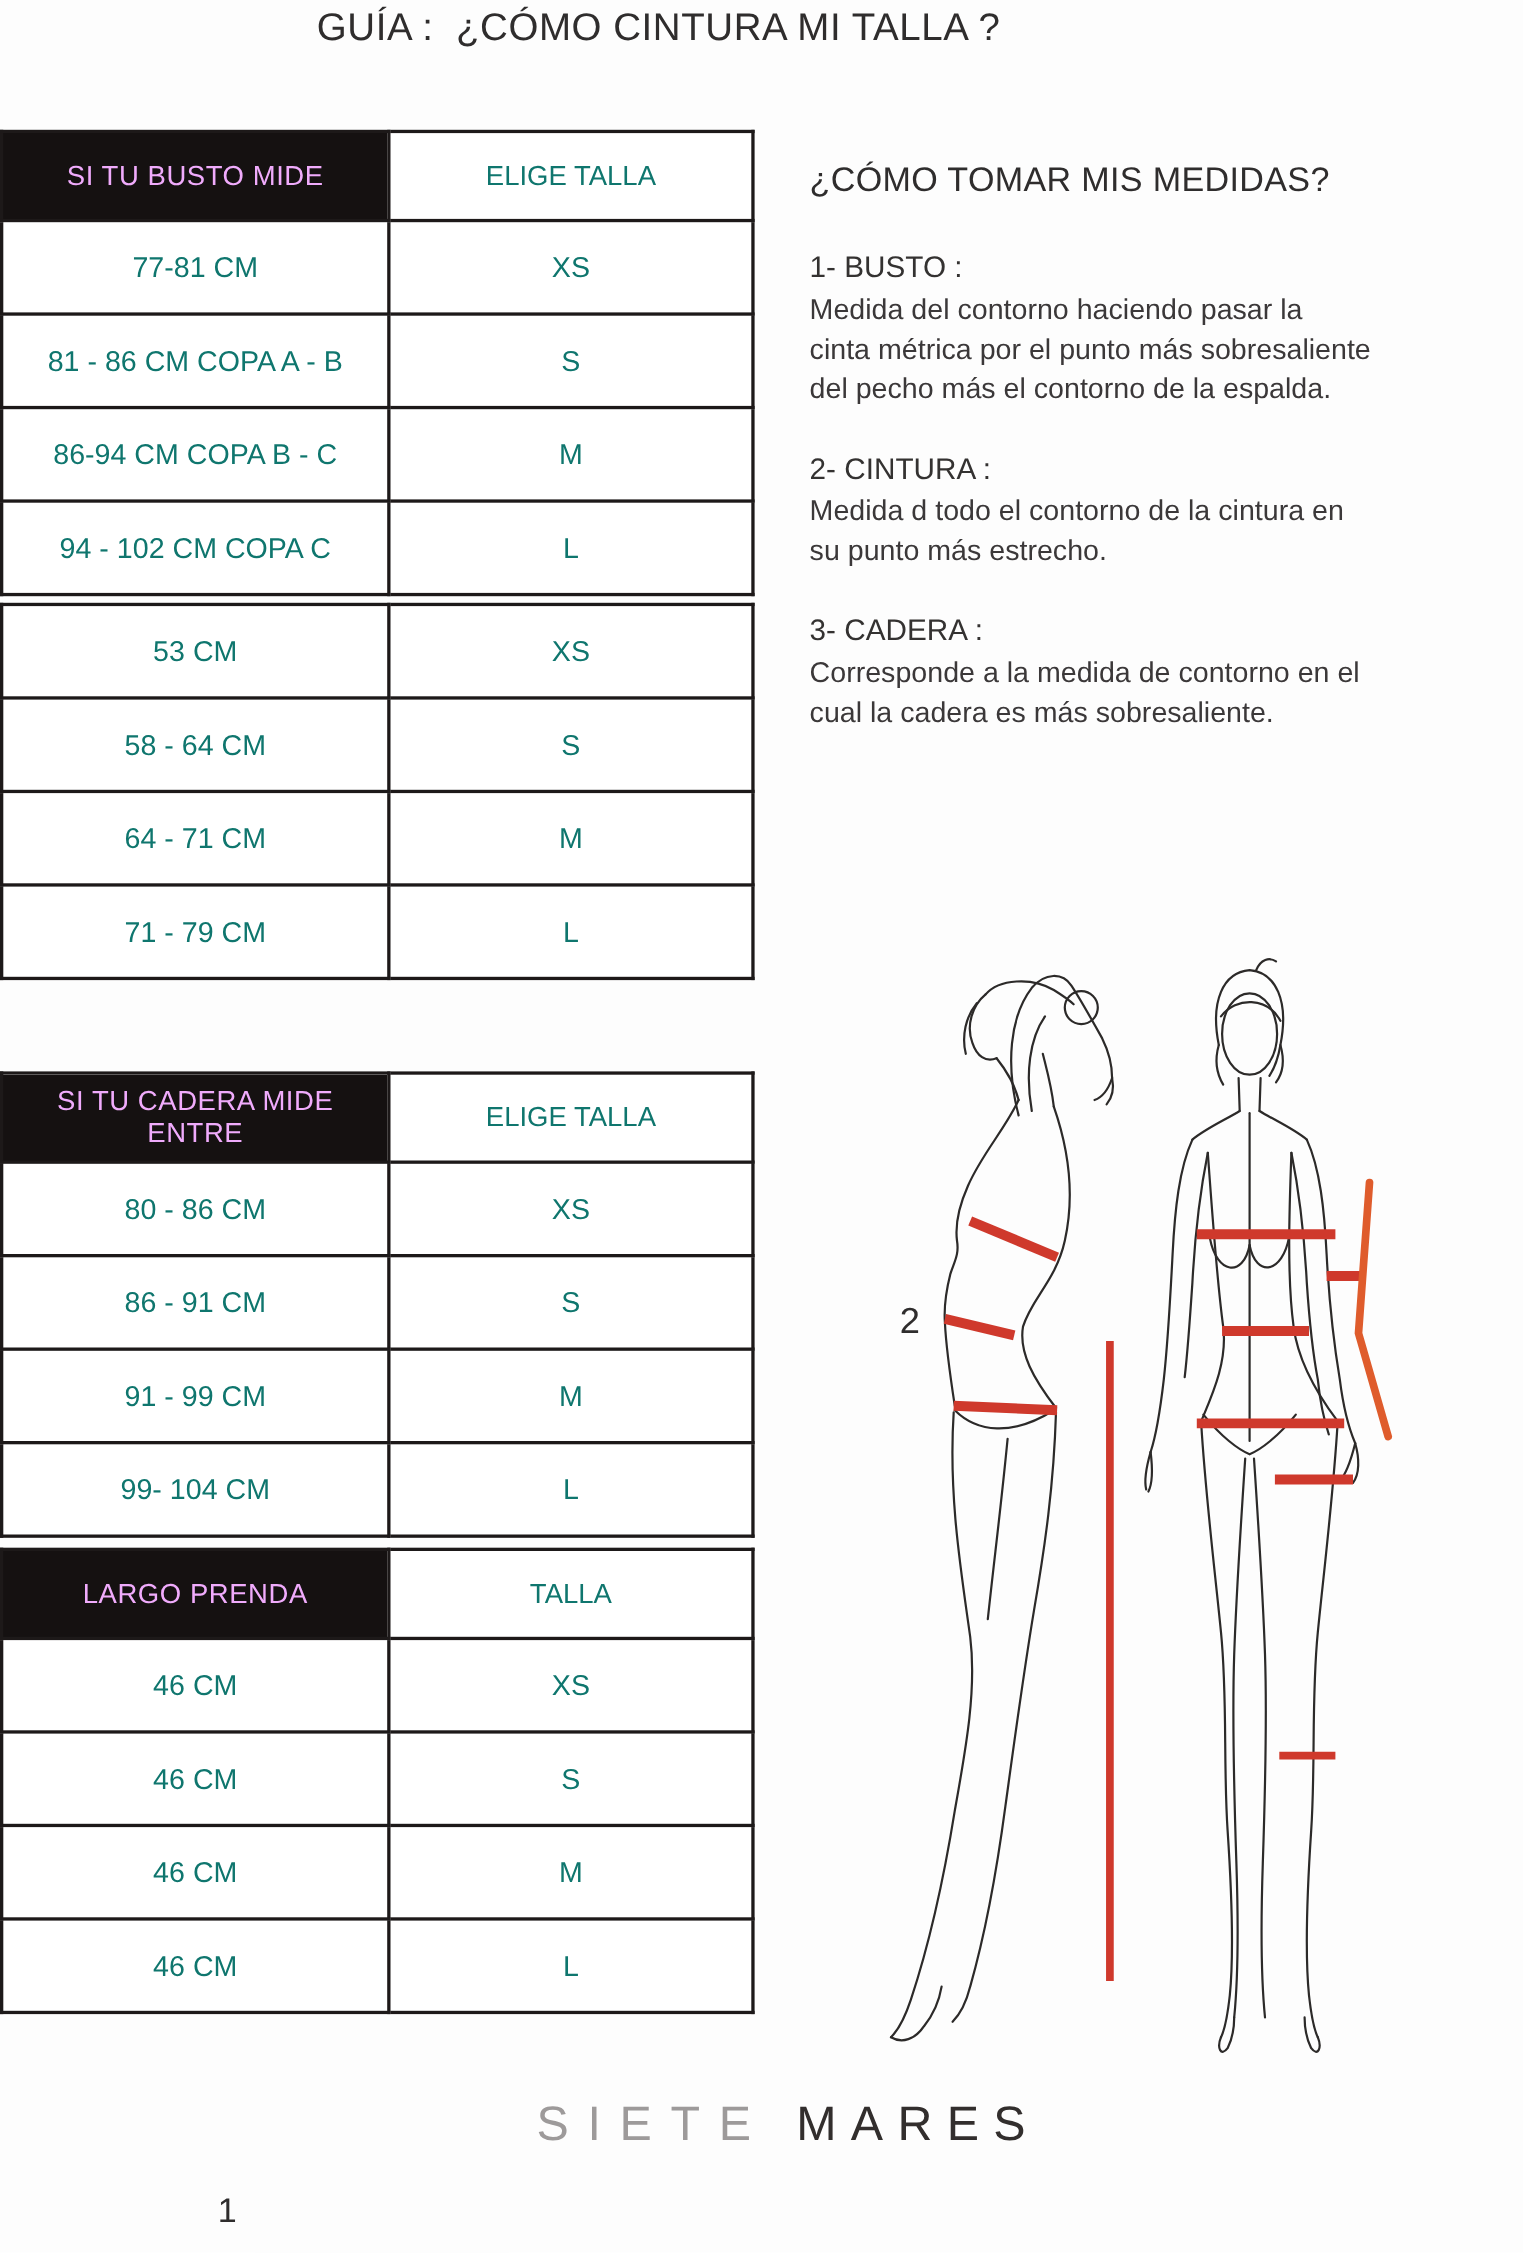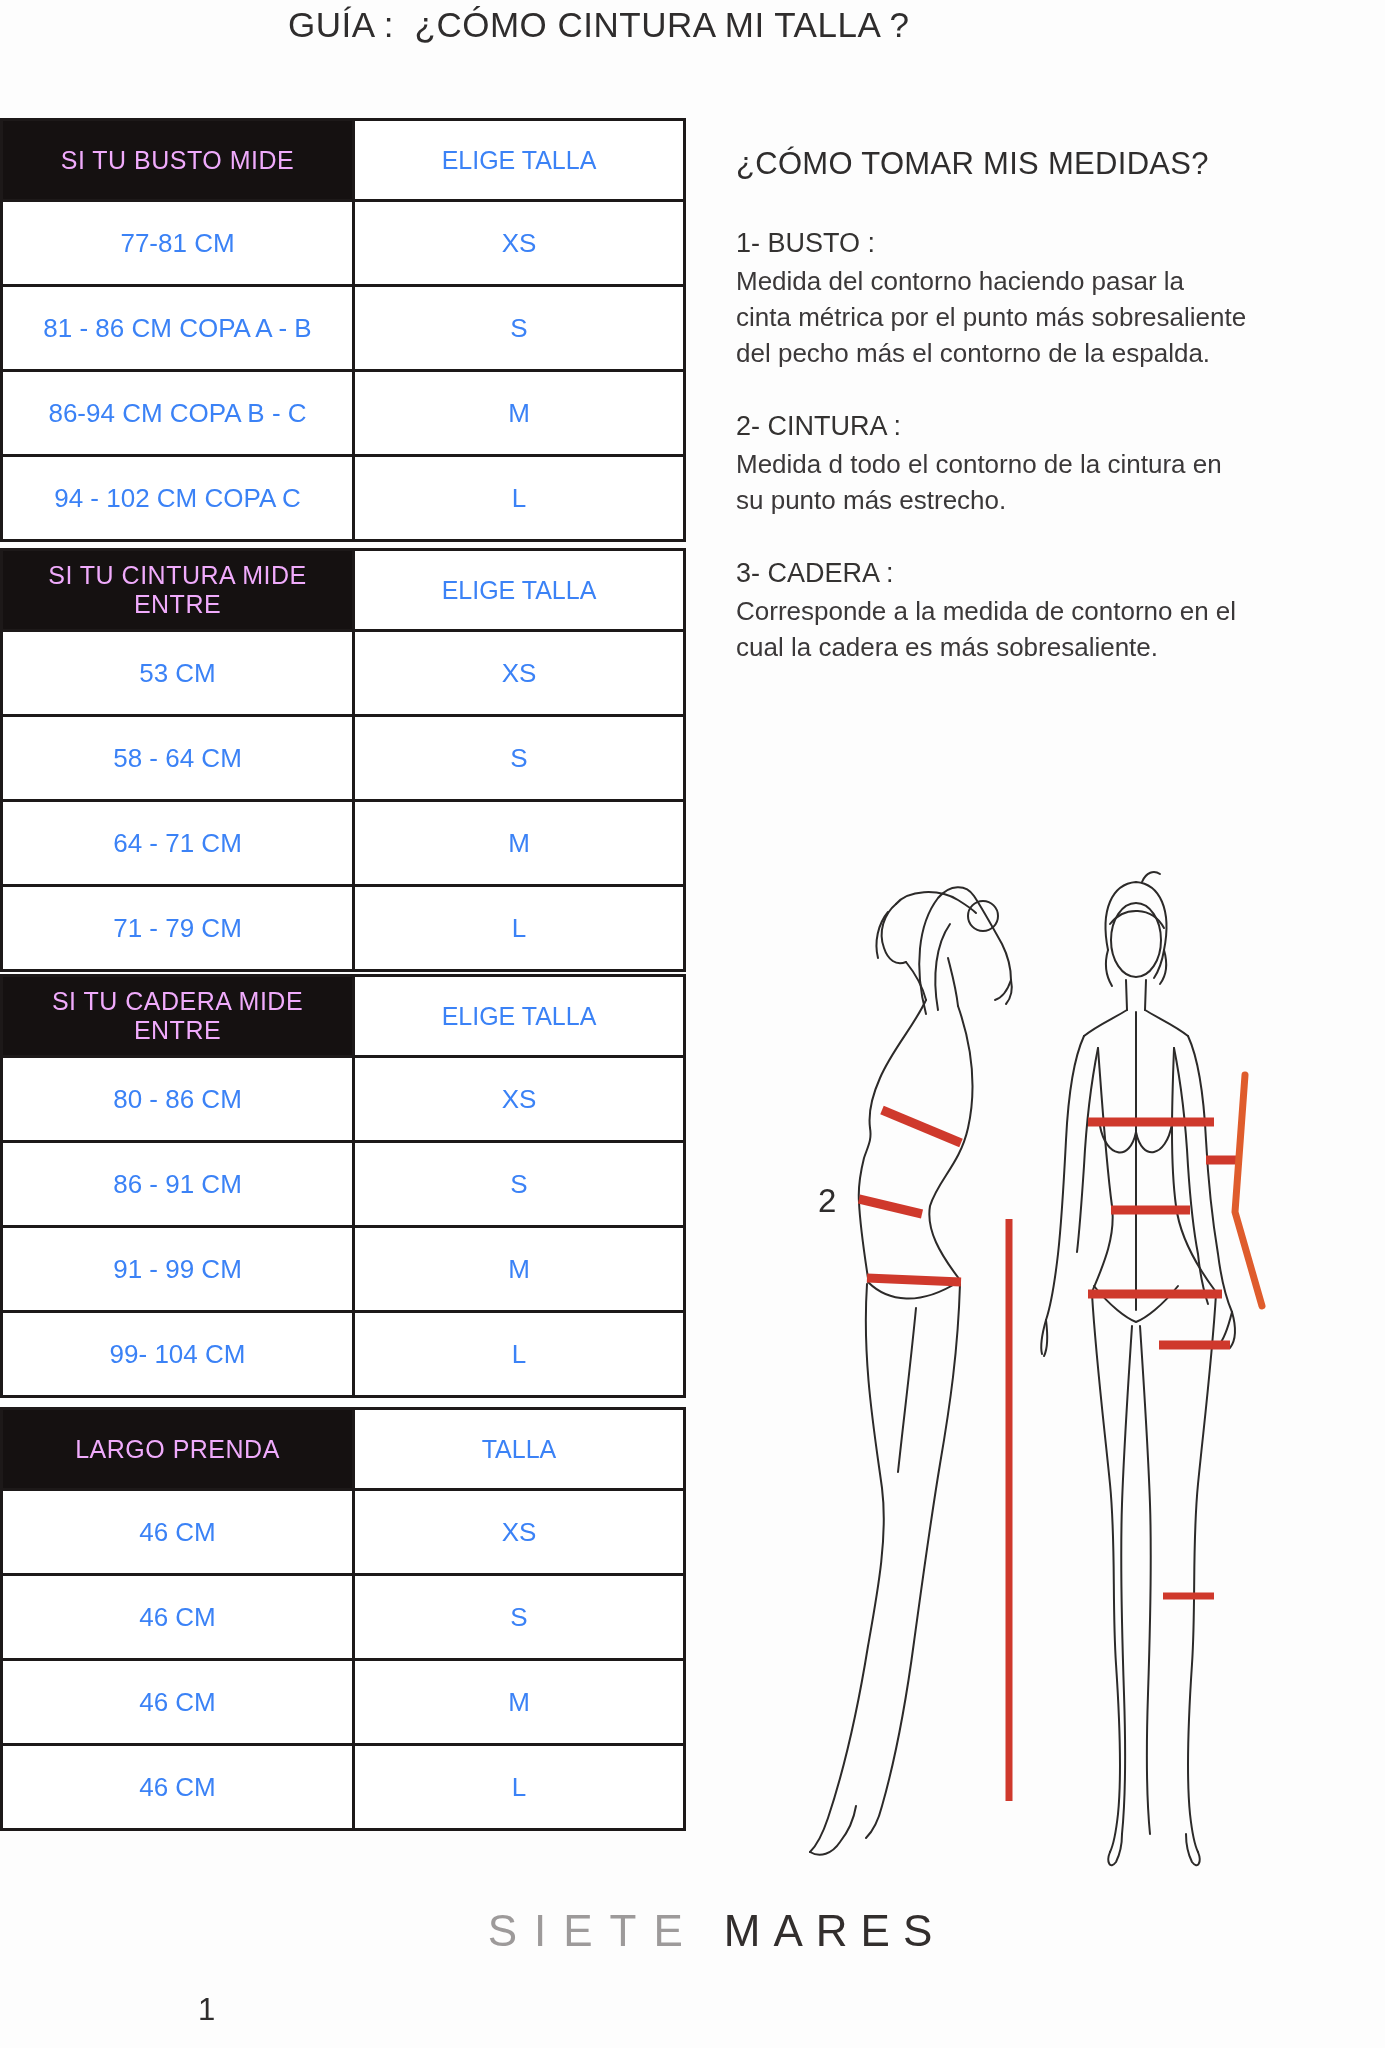--- a/index.html
+++ b/index.html
@@ -10,21 +10,21 @@
   .page-title{
     position:absolute; left:288px; top:5px; font-size:35px; letter-spacing:.5px;
     color:#2f2d2d; font-weight:400; white-space:pre;
   }
   table.size-table{
     position:absolute; left:0; width:683px; border-collapse:collapse;
     table-layout:fixed; background:#fff;
   }
   .size-table td{
     border:3px solid #1d1919; text-align:center; vertical-align:middle;
-    font-size:26px; color:#3b82f6; height:82px; padding:0 6px; overflow:hidden;
+    font-size:26px; color:#0f766e; height:82px; padding:0 6px; overflow:hidden;
   }
   .size-table col.c1{width:352px;} .size-table col.c2{width:331px;}
   .size-table td.hl{
     background:#151111; color:#f0abfc; font-size:25px; letter-spacing:.5px; height:78px;
   }
   .size-table td.hr{font-size:25px; height:78px;}
   .t-busto{top:118px;} .t-cintura{top:548px;} .t-cadera{top:974px;} .t-largo{top:1407px;}
   .instructions{position:absolute; left:736px; top:146px; width:560px;}
   .ins-heading{font-size:31px; font-weight:400; color:#2f2d2d; margin:0 0 46px 0; letter-spacing:.3px;}
   .ins-label{font-size:27px; color:#343231; margin:40px 0 4px 0; font-weight:400;}
@@ -74,24 +74,20 @@
     </tr>
   </tbody>
     </table>
 
   <table class="size-table t-cintura">
     <colgroup>
         <col class="c1">
         <col class="c2">
       </colgroup>
     <tbody>
-        <tr>
-      <td class="hl">SI TU CINTURA MIDE ENTRE</td>
-      <td class="hr">ELIGE TALLA</td>
-    </tr>
     <tr>
       <td>53 CM</td>
       <td>XS</td>
     </tr>
     <tr>
       <td>58 - 64 CM</td>
       <td>S</td>
     </tr>
     <tr>
       <td>64 - 71 CM</td>

